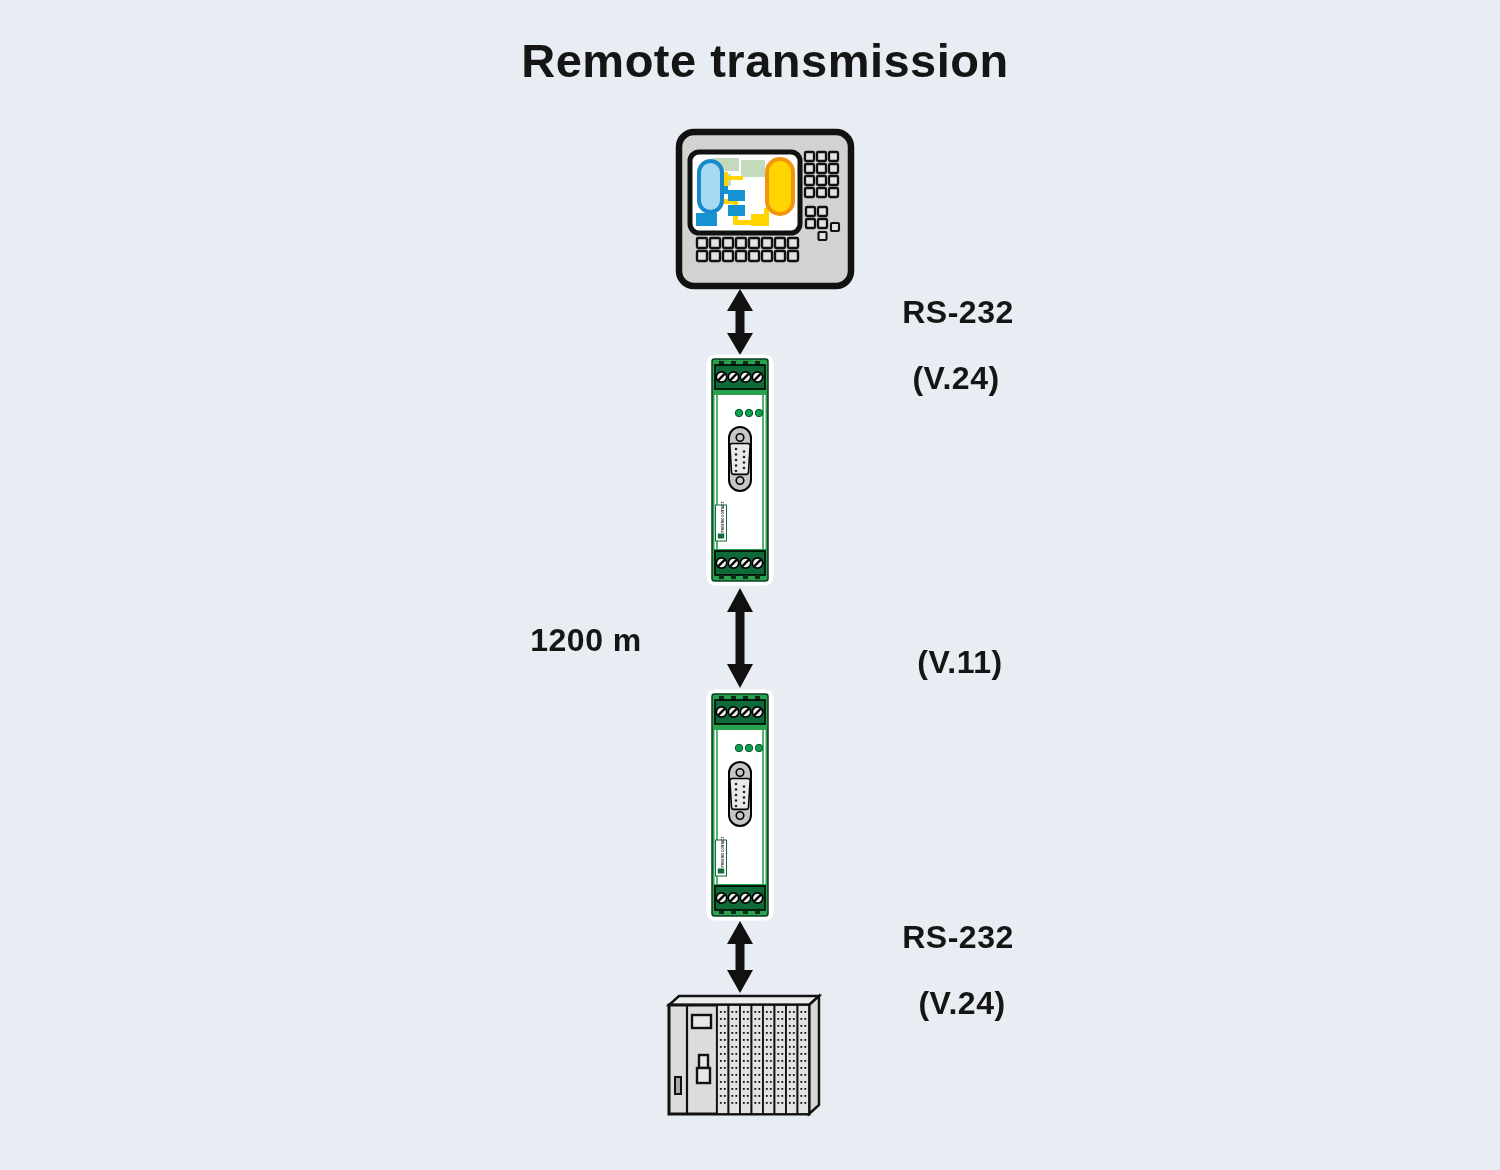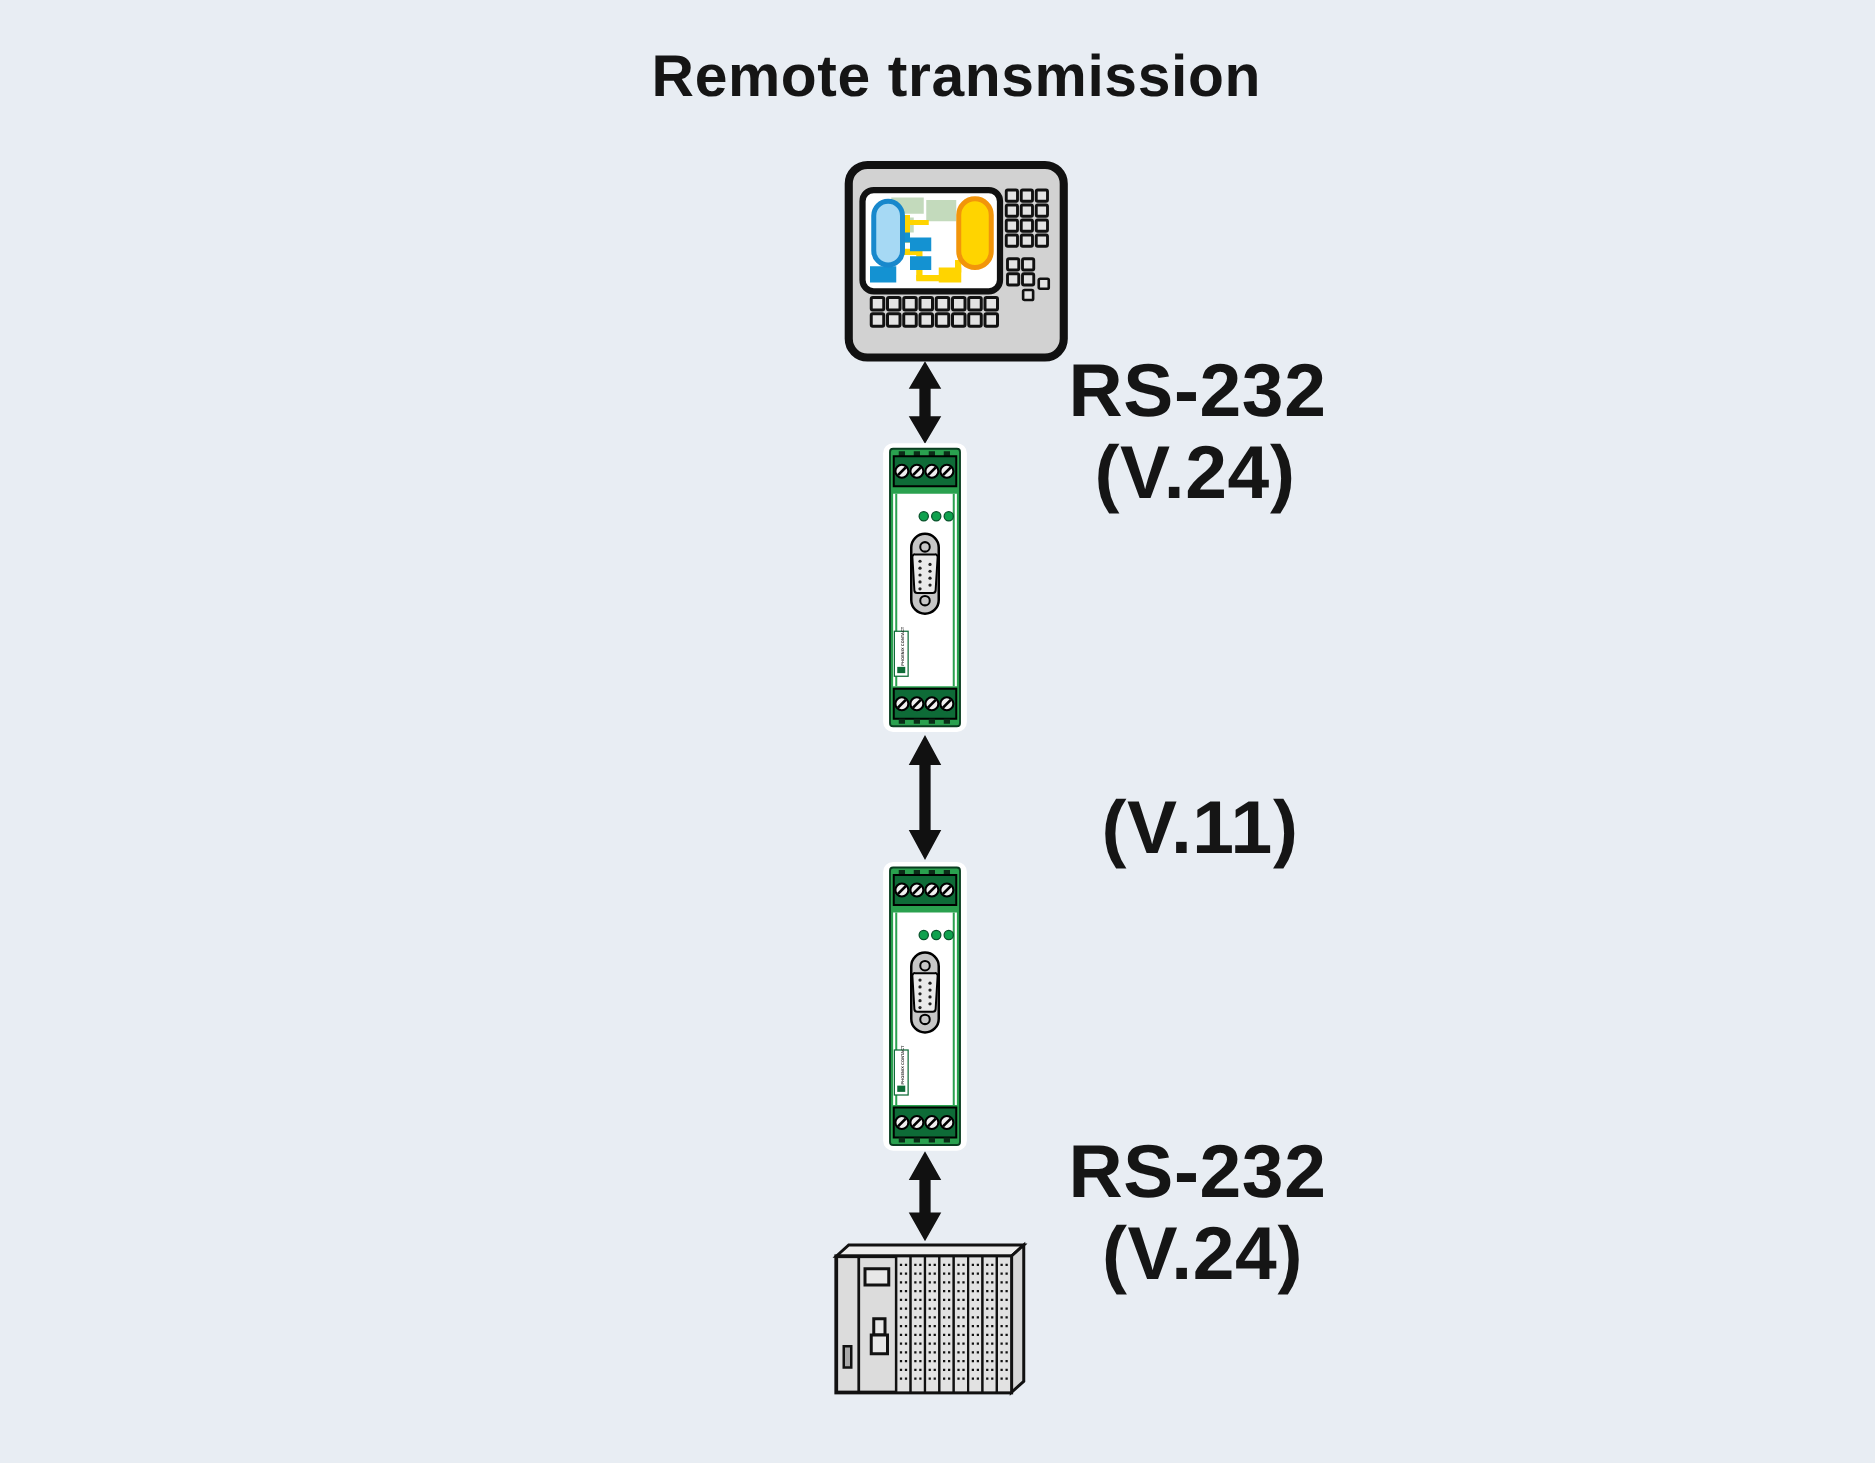--- a/index.html
+++ b/index.html
@@ -4,21 +4,21 @@
 <style>
   html,body { margin:0; padding:0; background:#e8edf3; }
   .stage {
     position:relative; width:1500px; height:1170px;
     background:#e8edf3; overflow:hidden;
     font-family:"Liberation Sans", sans-serif;
   }
   .abs { position:absolute; }
   .lbl {
     position:absolute; transform:translate(-50%,-50%);
-    font-weight:bold; color:#151515; font-size:60px;
+    font-weight:bold; color:#151515; font-size:32px;
     white-space:nowrap; letter-spacing:0.5px;
   }
   .title { font-size:47px; letter-spacing:0.5px; }
   svg { display:block; }
 </style>
 </head>
 <body>
 
 <div class="stage">
 
@@ -196,20 +196,21 @@
 
   <svg class="abs" style="left:706px; top:354px;" width="68" height="232" viewBox="0 0 68 232">
     <use href="#module-art"></use>
     <text transform="translate(17.5,178.5) rotate(-90)" font-size="3.1" font-weight="bold" fill="#1a1a1a" font-family="Liberation Sans, sans-serif" letter-spacing="0.1">PHOENIX CONTACT</text>
   </svg>
 
   <svg class="abs" style="left:725px; top:588px;" width="30" height="100" viewBox="0 0 30 100">
     <polygon fill="#111" points="15,0 28,24 19.5,24 19.5,76 28,76 15,100 2,76 10.5,76 10.5,24 2,24"></polygon>
   </svg>
 
+  <div class="lbl" style="left:586px; top:640px;">1200 m</div>
 
   <div class="lbl" style="left:960px; top:662px;">(V.11)</div>
 
   <svg class="abs" style="left:706px; top:689px;" width="68" height="232" viewBox="0 0 68 232">
     <use href="#module-art"></use>
     <text transform="translate(17.5,178.5) rotate(-90)" font-size="3.1" font-weight="bold" fill="#1a1a1a" font-family="Liberation Sans, sans-serif" letter-spacing="0.1">PHOENIX CONTACT</text>
   </svg>
 
   <svg class="abs" style="left:725px; top:921px;" width="30" height="72" viewBox="0 0 30 72">
     <polygon fill="#111" points="15,0 28,23 19.5,23 19.5,49 28,49 15,72 2,49 10.5,49 10.5,23 2,23"></polygon>

